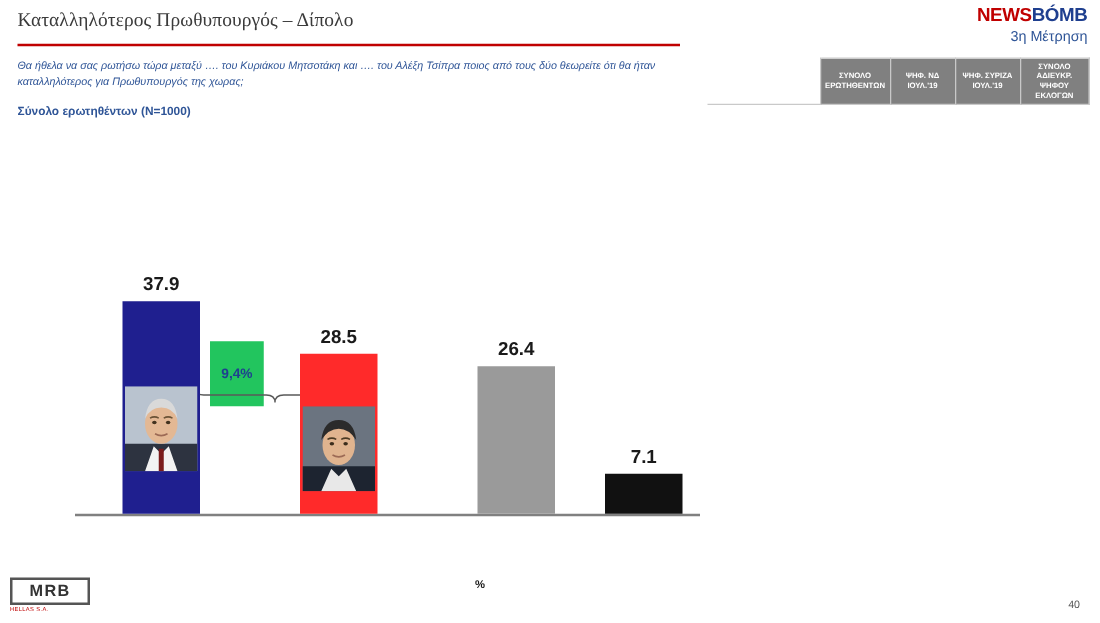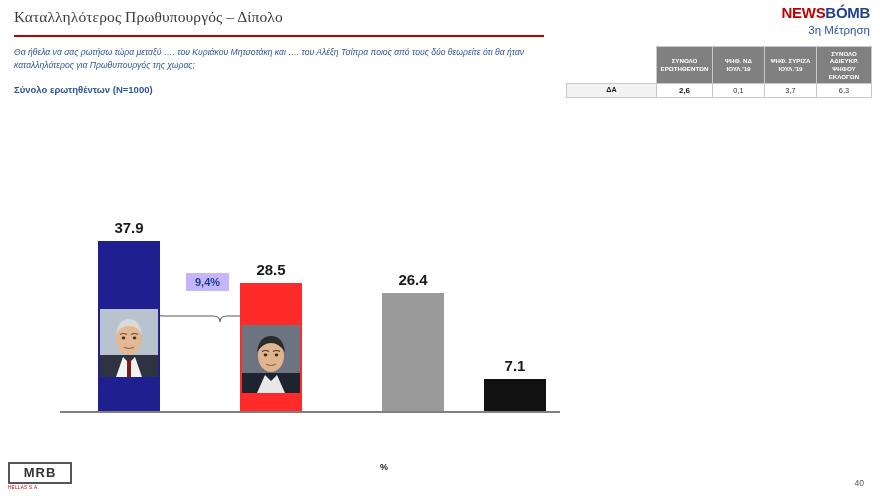--- a/index.html
+++ b/index.html
@@ -170,27 +170,27 @@
     height: 68px;
     overflow: hidden;
   }
   .photo.mits { bottom: 34px; }
   .photo.tsip { bottom: 18px; }
   .face-svg { display: block; }
 
   
   .delta-box {
     position: absolute;
-    left: 186px;
+    left: 168px;
     top: 153px;
-    background: #c4b5fd;
+    background: #22c55e;
     color: #1f3f8f;
     font-size: 11px;
     font-weight: bold;
-    padding: 3px 9px;
+    padding: 20px 9px;
   }
   .bracket {
     position: absolute;
     left: 155px;
     top: 182px;
     width: 130px;
     height: 22px;
   }
 
   
@@ -257,27 +257,20 @@
     <thead>
       <tr>
         <th class="corner"></th>
         <th>ΣΥΝΟΛΟ ΕΡΩΤΗΘΕΝΤΩΝ</th>
         <th>ΨΗΦ. ΝΔ ΙΟΥΛ.'19</th>
         <th>ΨΗΦ. ΣΥΡΙΖΑ ΙΟΥΛ.'19</th>
         <th>ΣΥΝΟΛΟ ΑΔΙΕΥΚΡ. ΨΗΦΟΥ ΕΚΛΟΓΩΝ</th>
       </tr>
     </thead>
     <tbody>
-      <tr>
-        <td class="rowlab">ΔΑ</td>
-        <td class="val0">2,6</td>
-        <td>0,1</td>
-        <td>3,7</td>
-        <td>6,3</td>
-      </tr>
     </tbody>
   </table>
 </div>
 
 <div class="chart">
 
   <div class="axis-line"></div>
 
   <div class="delta-box">9,4%</div>
   <svg class="bracket" width="130" height="22" viewBox="0 0 130 22">

